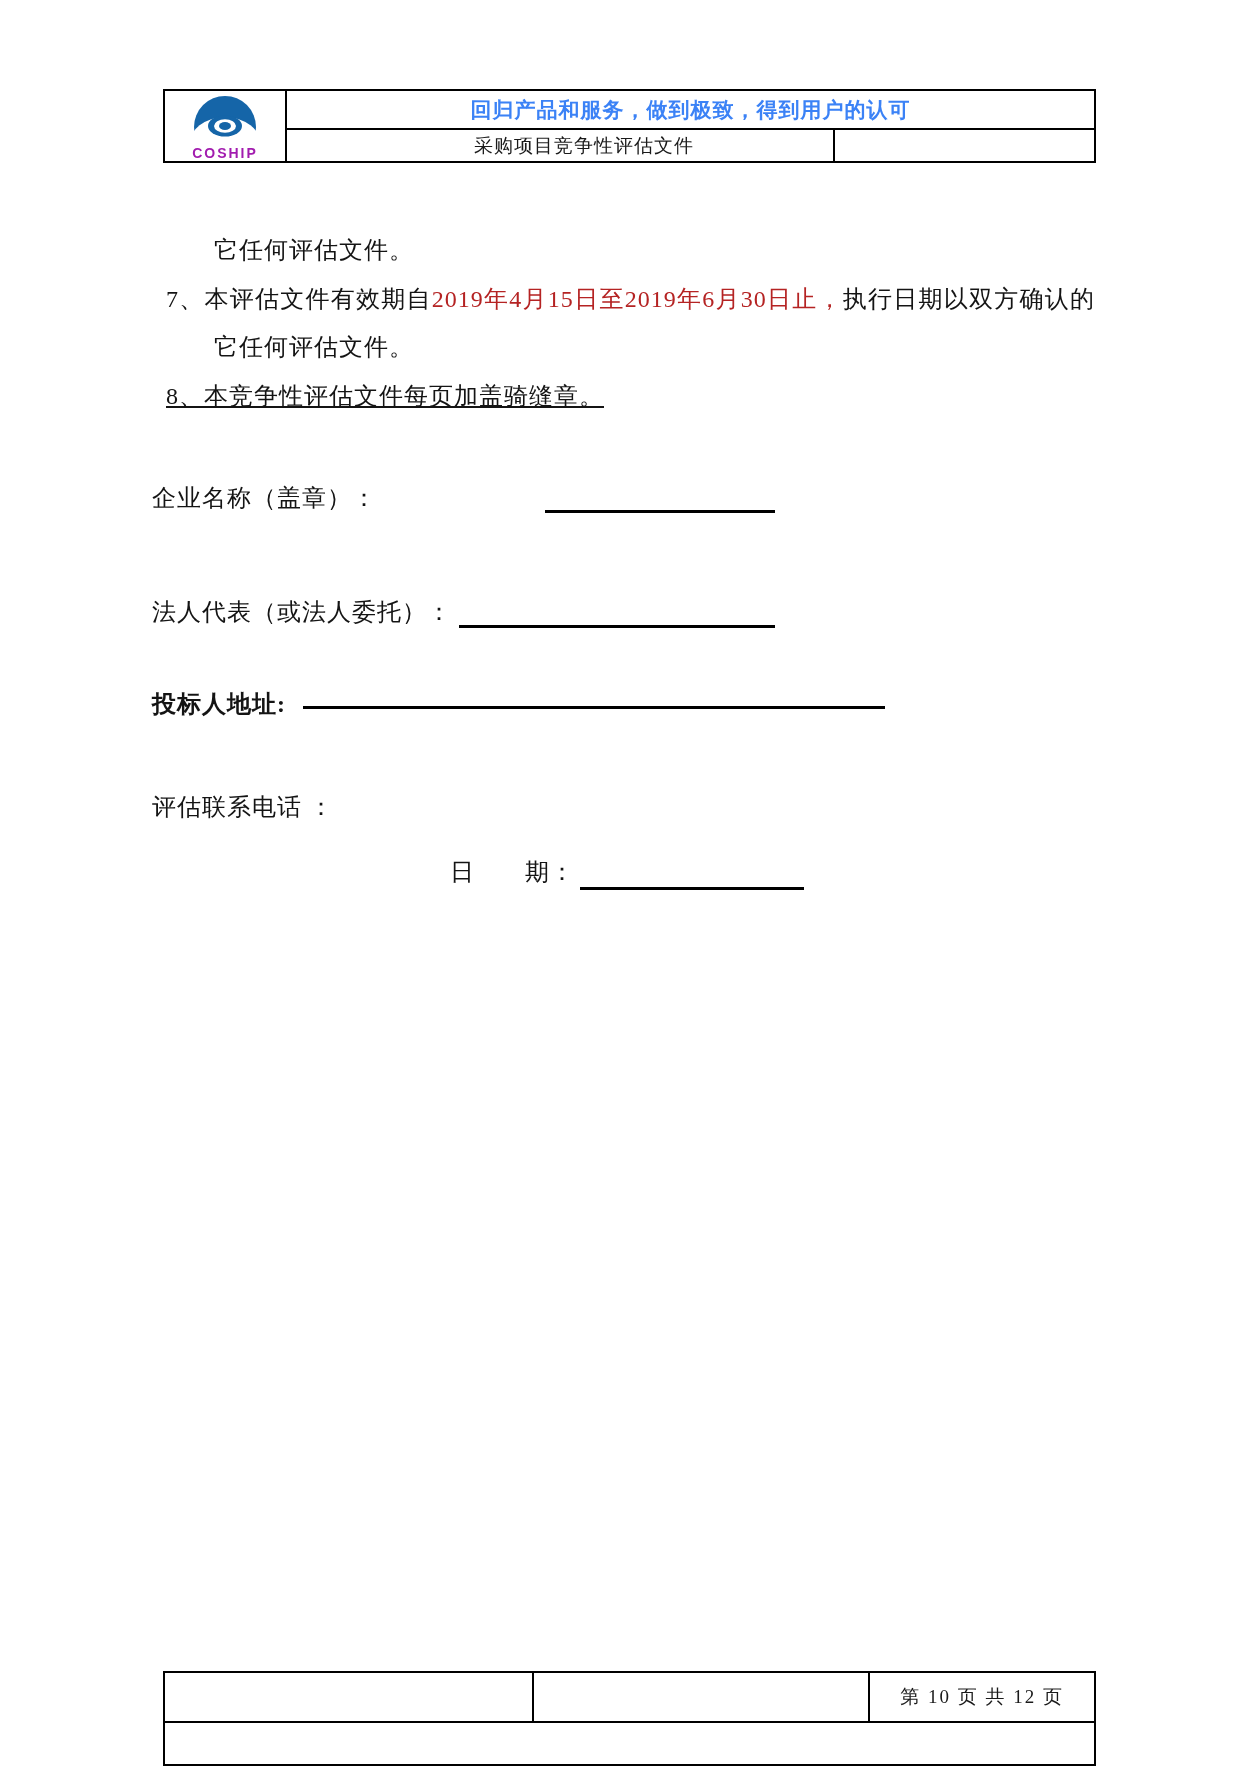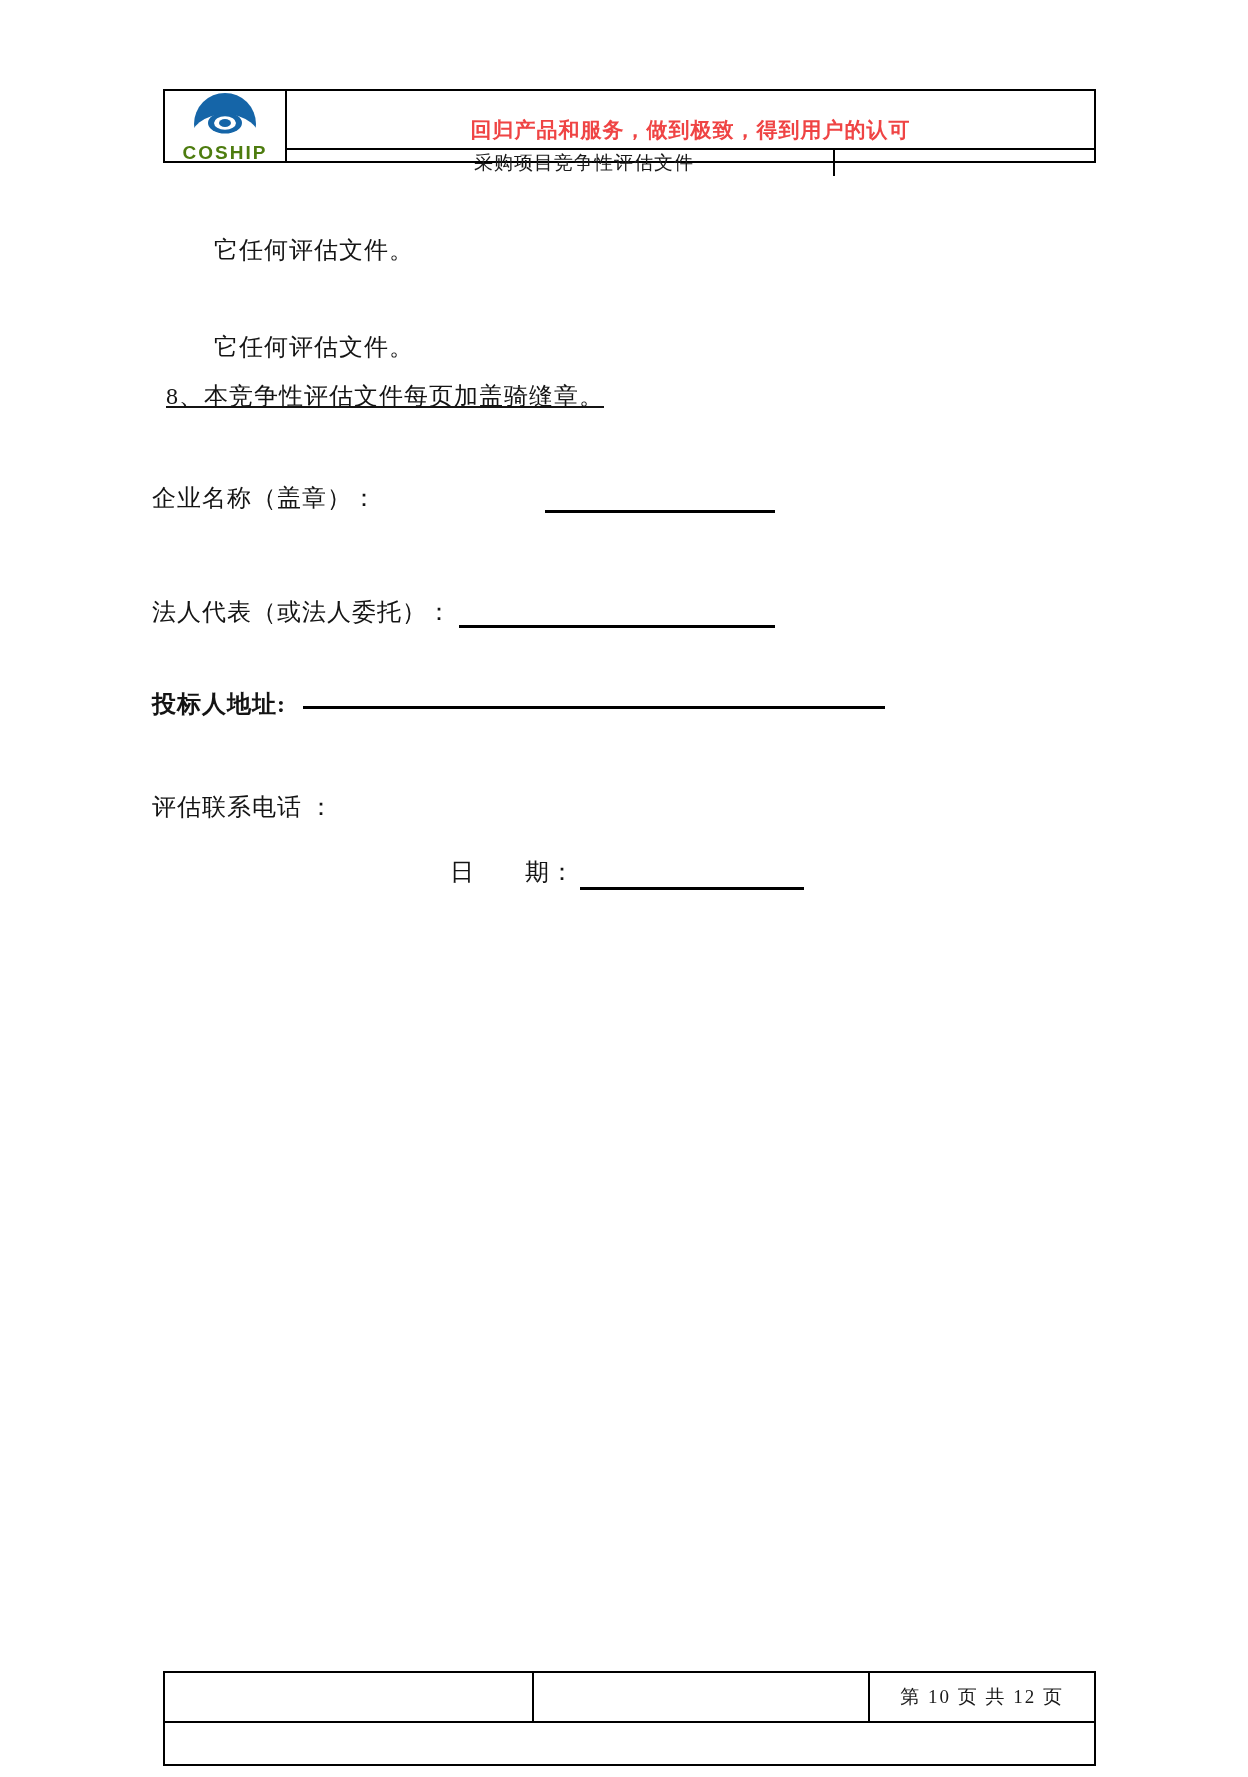--- a/index.html
+++ b/index.html
@@ -20,32 +20,31 @@
     display:flex;
   }
   .logo-cell{
     width:120px;flex:0 0 120px;
     border-right:2px solid #000;
     display:flex;flex-direction:column;align-items:center;justify-content:center;
     gap:1px;
   }
   .coship-text{
     font-family:"Liberation Sans","DejaVu Sans",sans-serif;
-    font-weight:bold;font-size:19px;letter-spacing:2px;color:#4d7c0f;
+    font-weight:bold;font-size:14px;letter-spacing:2px;color:#a21caf;
     line-height:1;
   }
   .header-right{flex:1;display:flex;flex-direction:column;}
   .slogan-row{
     height:37px;flex:0 0 37px;
     border-bottom:2px solid #000;
     display:flex;align-items:center;justify-content:center;
     font-family:"Liberation Sans","DejaVu Sans",sans-serif;
-    font-weight:bold;font-size:21px;color:#ef4444;
+    font-weight:bold;font-size:21px;color:#3b82f6;
     letter-spacing:1px;
-    margin-top:20px;
   }
   .header-subrow{flex:1;display:flex;}
   .doc-title-cell{
     flex:0 0 498px;border-right:2px solid #000;
     display:flex;align-items:center;justify-content:center;
     font-size:19px;color:#1a1a1a;letter-spacing:1px;margin-left:48px;
   }
   .header-empty-cell{flex:1;}
 
   
@@ -109,20 +108,21 @@
       <div class="slogan-row">回归产品和服务，做到极致，得到用户的认可</div>
       <div class="header-subrow">
         <div class="doc-title-cell">采购项目竞争性评估文件</div>
         <div class="header-empty-cell"></div>
       </div>
     </div>
   </div>
 
   <div class="abs bodyline" style="left:214px;top:236px;">它任何评估文件。</div>
 
+  <div class="abs bodyline fullline" style="left:166px;top:285px;width:929px;"><span>7、</span><span>本评估文件有效期自</span><span class="red">2019年4月15日至2019年6月30日止，</span><span>执行日期以双方确认的</span></div>
   <div class="abs bodyline" style="left:214px;top:333px;">它任何评估文件。</div>
 
   <div class="abs bodyline" style="left:166px;top:382px;text-decoration:underline;"><span>8、</span><span>本竞争性评估文件每页加盖骑缝章。</span></div>
 
   <div class="abs formlabel" style="left:152px;top:482px;">企业名称（盖章）：</div>
   <div class="abs fill-line" style="left:545px;top:510px;width:230px;"></div>
 
   <div class="abs formlabel" style="left:152px;top:596px;">法人代表（或法人委托）：</div>
   <div class="abs fill-line" style="left:459px;top:625px;width:316px;"></div>
 

